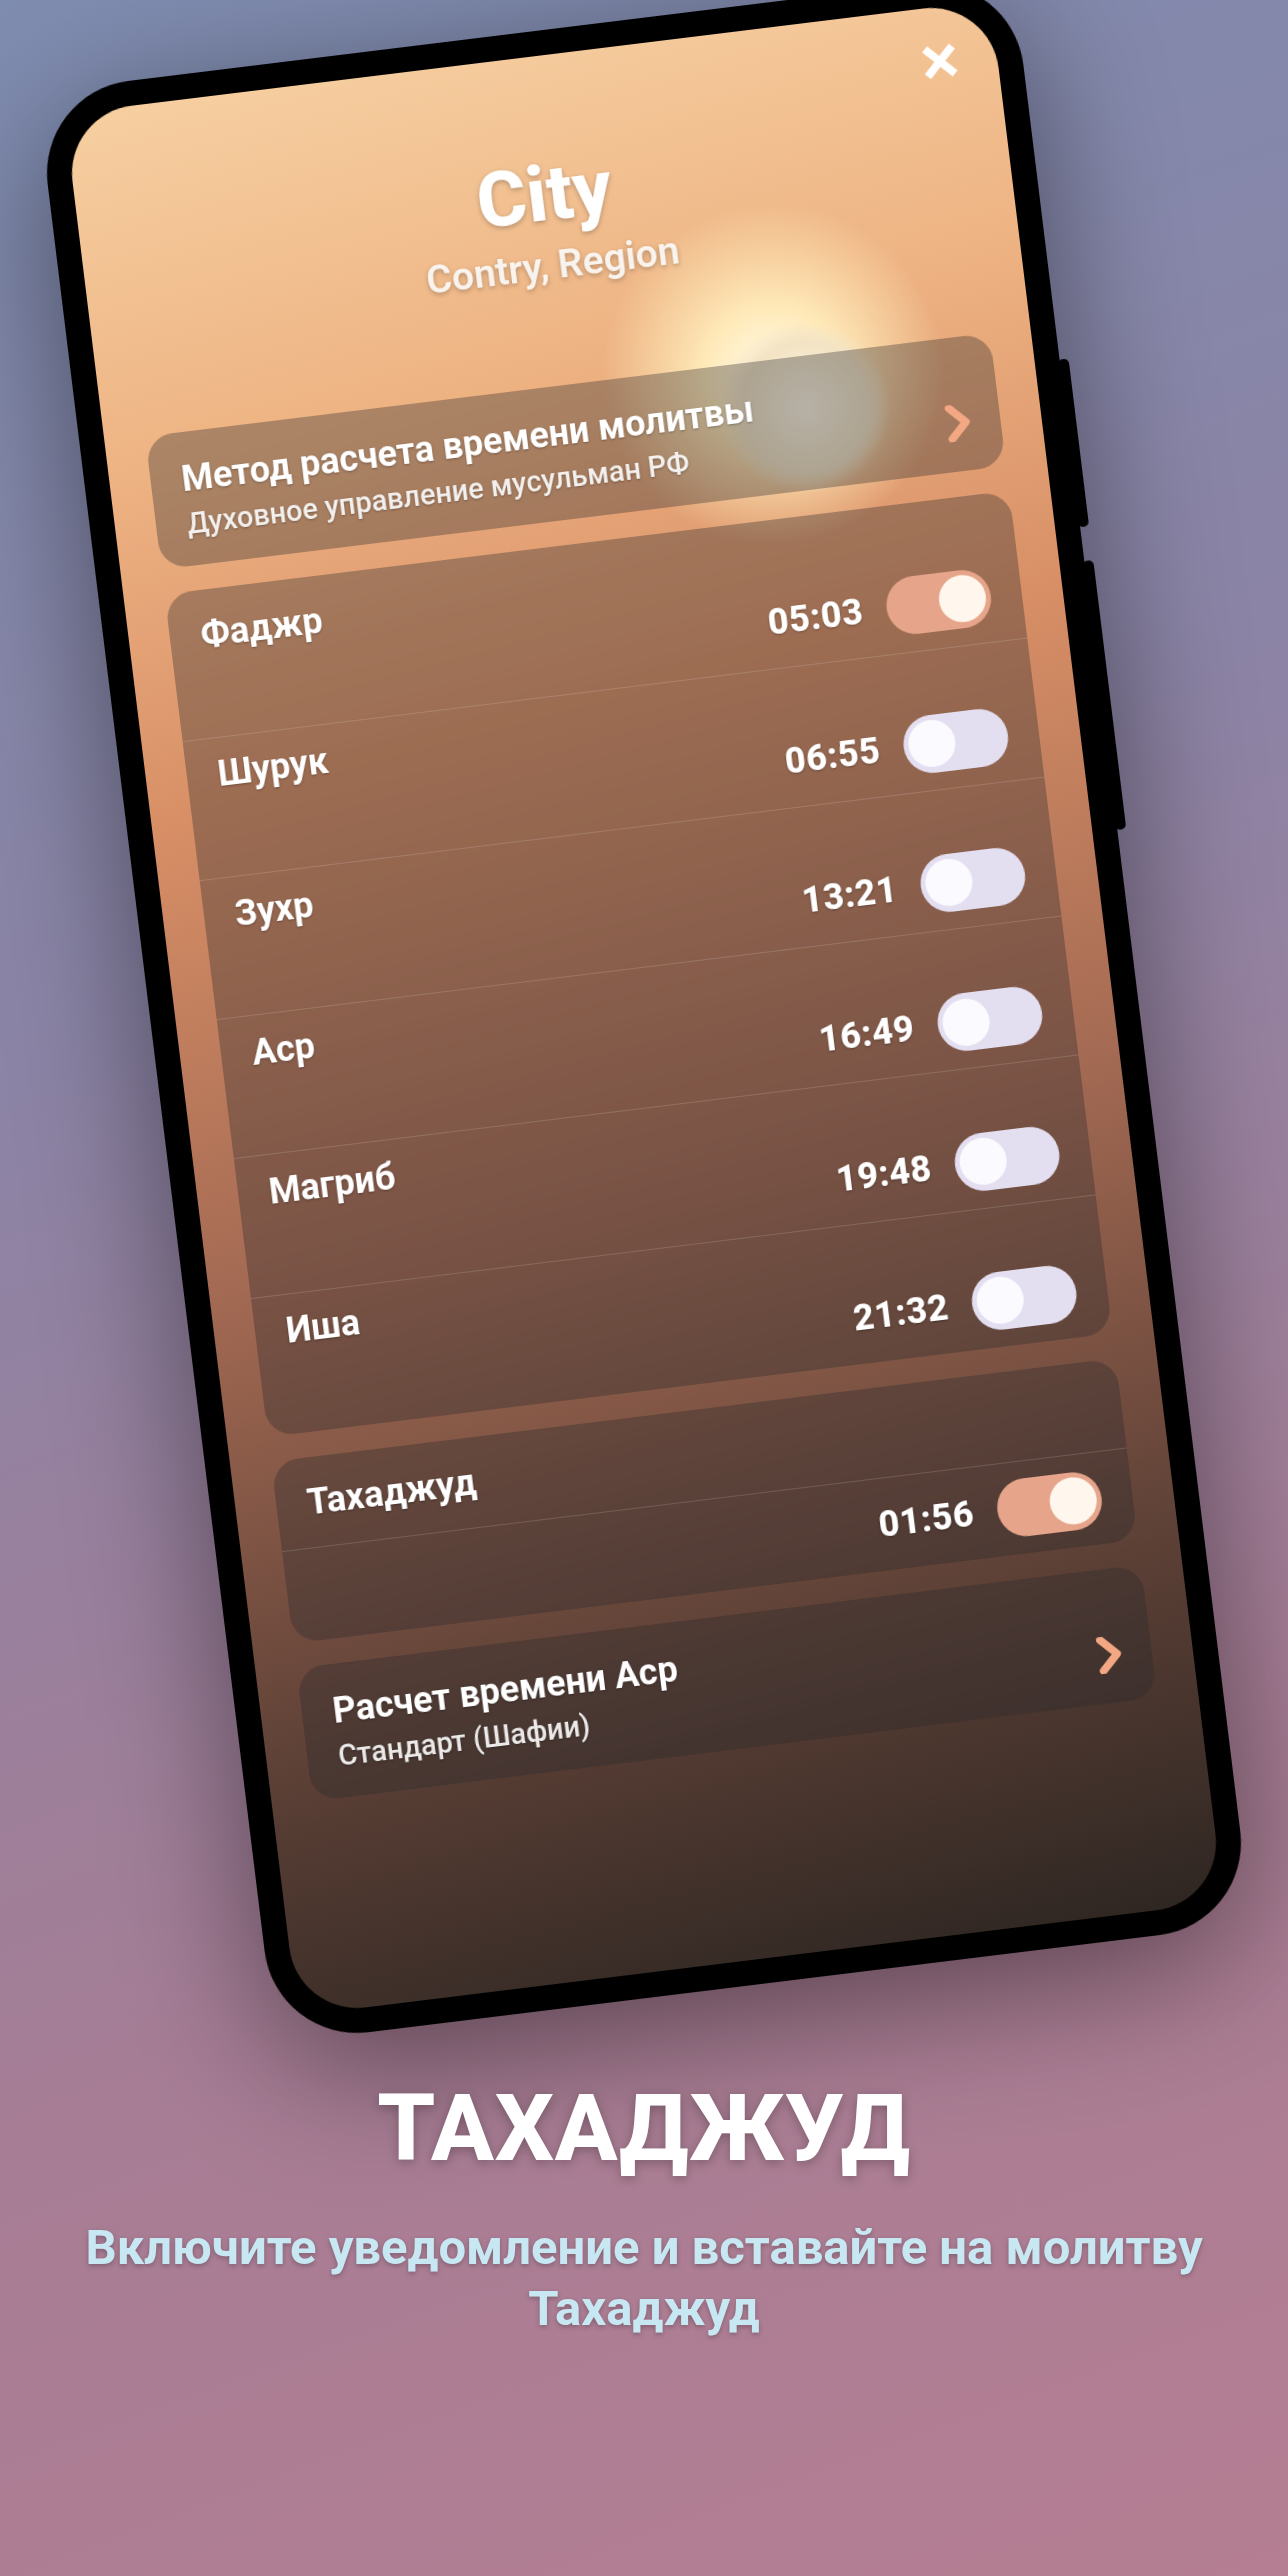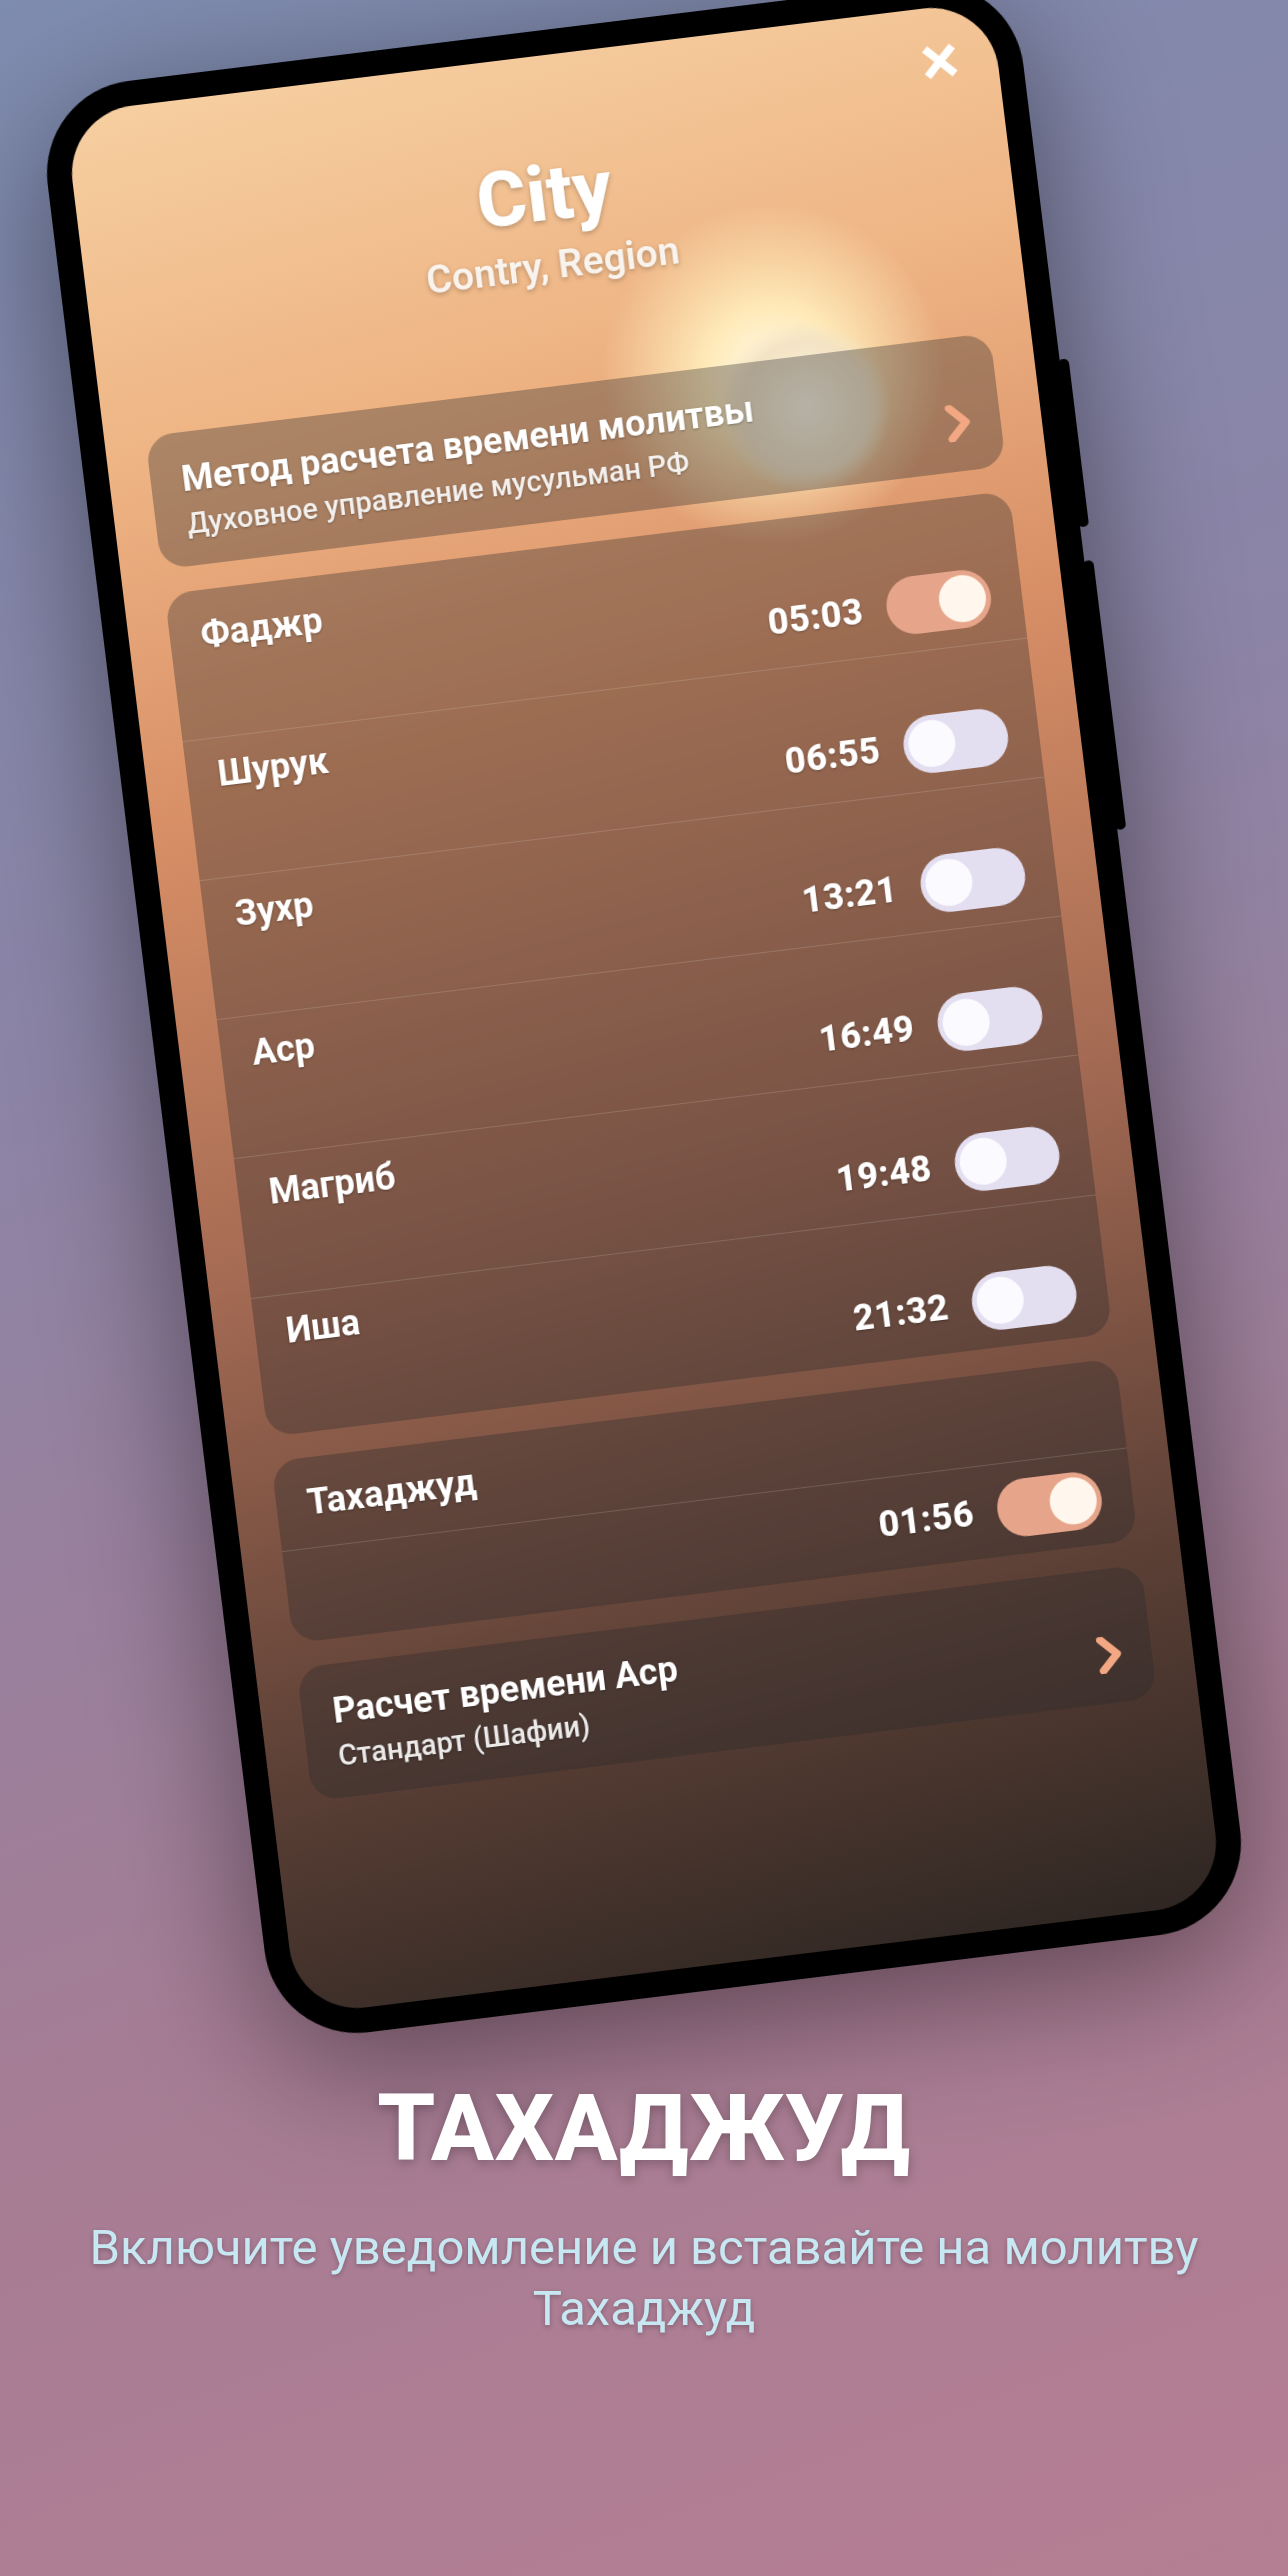--- a/index.html
+++ b/index.html
@@ -25,21 +25,21 @@
   }
   .promo-title {
     font-size: 93px;
     font-weight: 800;
     letter-spacing: 0.8px;
     text-shadow: 0 3.4px 10.2px rgba(0,0,0,.25);
   }
   .promo-sub {
     margin-top: 34px;
     font-size: 49px;
-    font-weight: 400;
+    font-weight: 700;
     line-height: 1.25;
     color: #c7e8f2;
     text-shadow: 0 1.7px 5.1px rgba(0,0,0,.25);
   }
 
   
   .phone-wrap {
     position: absolute;
     top: 25.4px;
     left: 50%;

